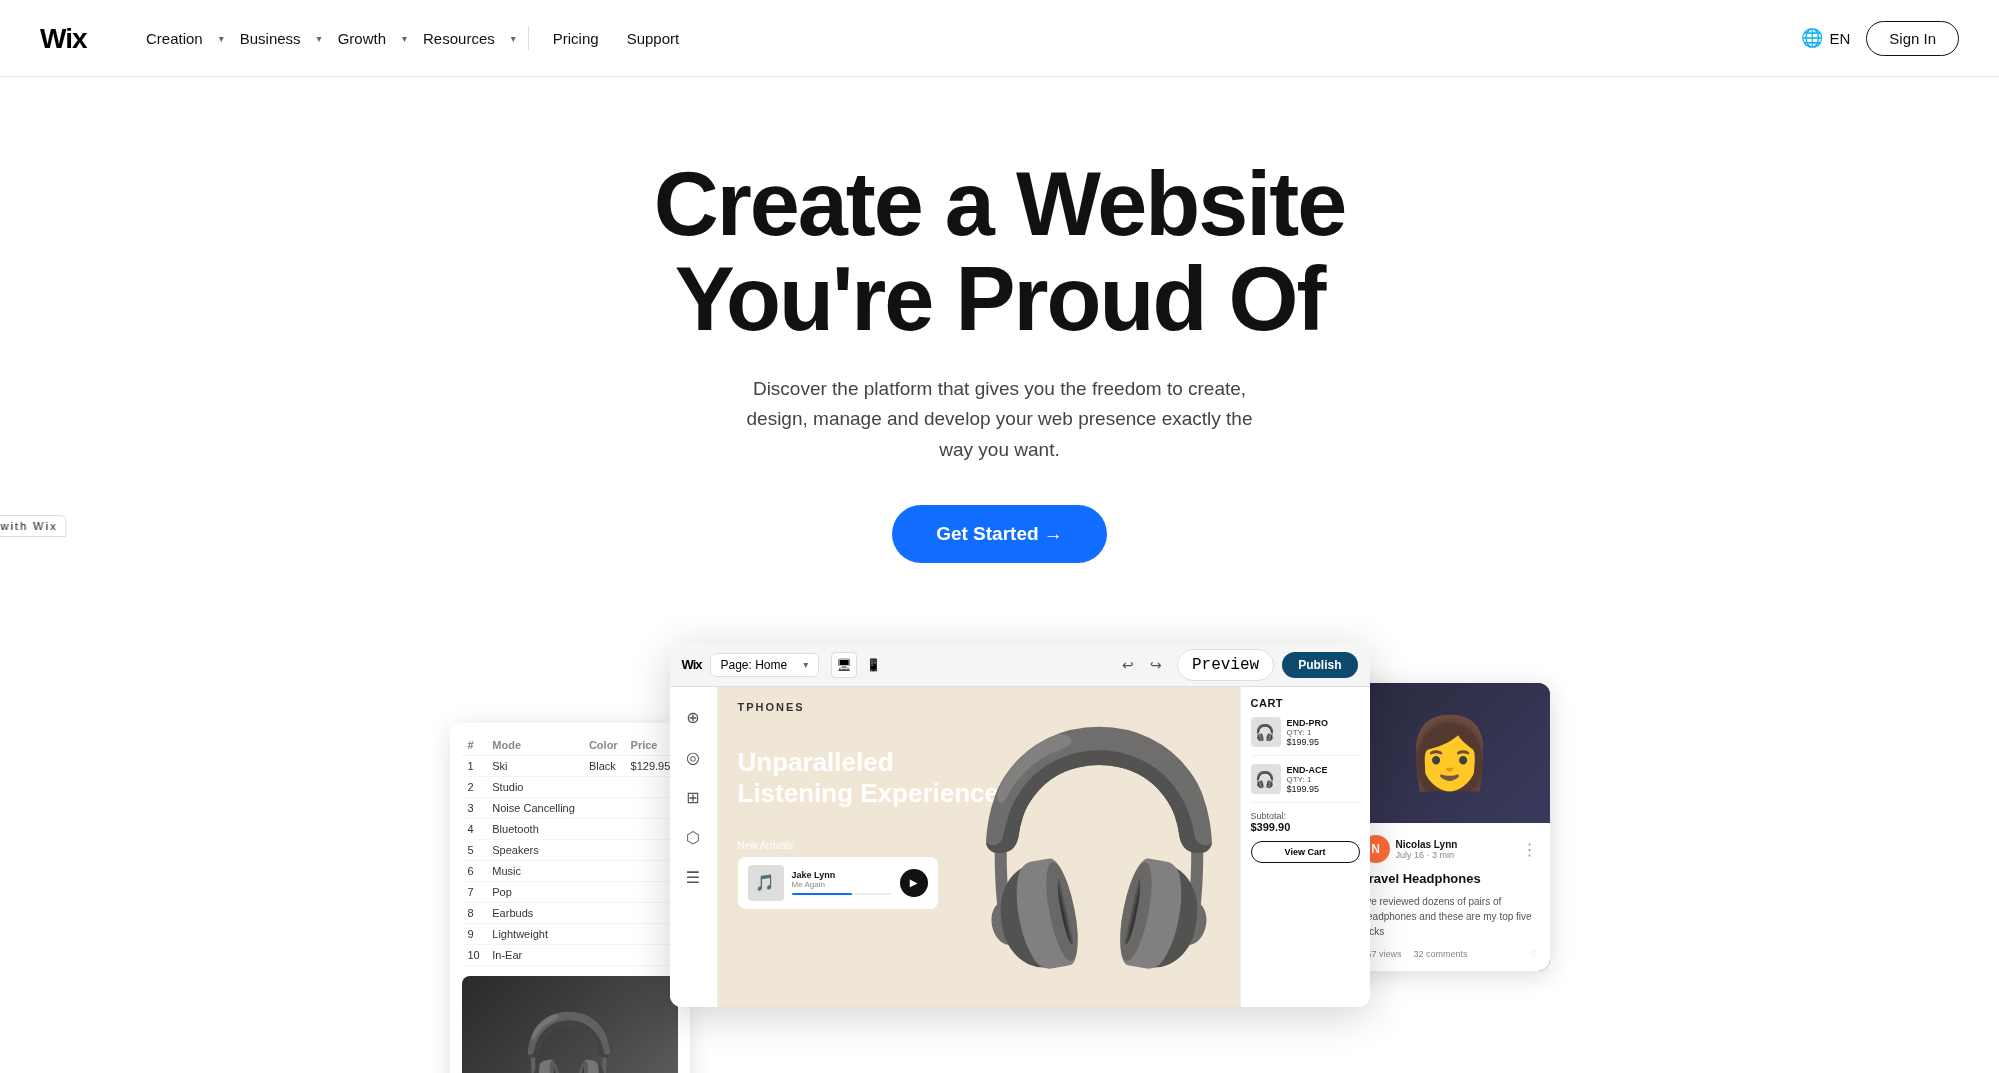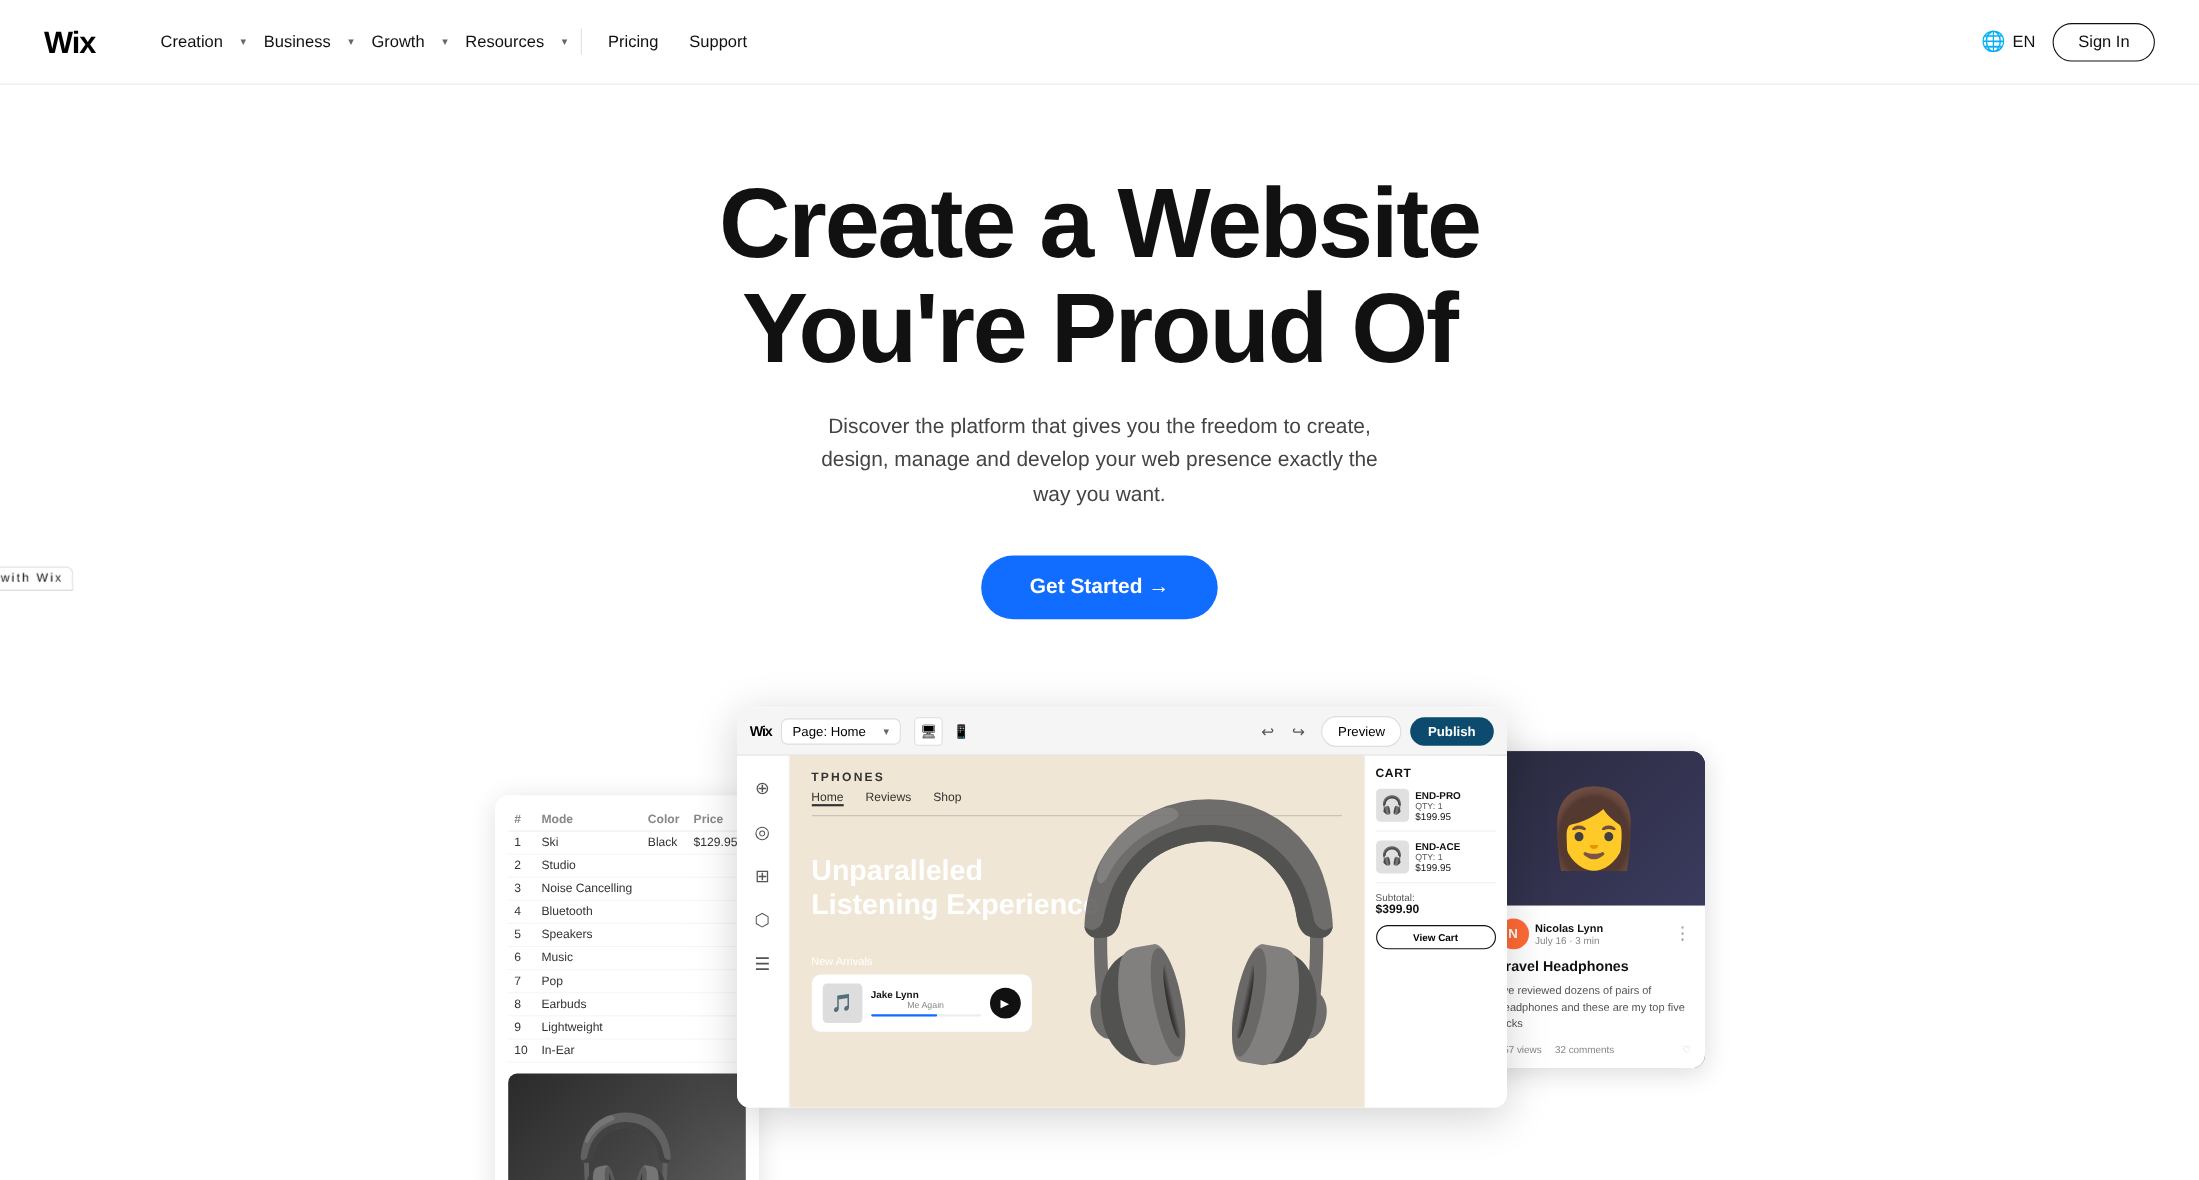--- a/index.html
+++ b/index.html
@@ -91,21 +91,21 @@
     .device-icon {
       width: 26px; height: 26px; border-radius: 4px; display: flex; align-items: center;
       justify-content: center; font-size: 12px; cursor: pointer;
     }
     .device-icon.active { background: #fff; border: 1px solid #ddd; }
     .editor-actions { margin-left: auto; display: flex; align-items: center; gap: 8px; }
     .undo-redo { display: flex; gap: 2px; }
     .undo-btn { width: 26px; height: 26px; display: flex; align-items: center; justify-content: center; font-size: 14px; cursor: pointer; color: #555; }
     .preview-btn {
       padding: 6px 14px; border: 1px solid #ddd; border-radius: 20px;
-      font-size: 12px; background: #fff; cursor: pointer;
+      font-size: 16px; background: #fff; cursor: pointer; font-family: Liberation Mono, monospace;
     }
     .publish-btn {
       padding: 6px 16px; background: #0c4a6e; color: #fff; border: none;
       border-radius: 20px; font-size: 12px; font-weight: 600; cursor: pointer;
     }
 
     
     .editor-content { display: flex; background: #f0e6d6; position: relative; }
     .editor-sidebar {
       width: 48px; background: #fff; display: flex; flex-direction: column;
@@ -125,21 +125,21 @@
     .site-hero-text { padding: 20px 20px 0; }
     .site-hero-text h2 { font-size: 26px; font-weight: 800; color: #fff; line-height: 1.2; }
     .site-new-arrivals { padding: 0 20px; margin-top: 30px; font-size: 10px; color: #fff; font-weight: 500; }
     .music-player {
       margin: 6px 20px; background: #fff; border-radius: 8px; padding: 8px 10px;
       display: flex; align-items: center; gap: 8px; width: 200px;
     }
     .player-thumb { width: 36px; height: 36px; background: #ddd; border-radius: 4px; overflow:hidden; display: flex; align-items: center; justify-content: center; }
     .player-info { flex: 1; }
     .player-name { font-size: 9px; font-weight: 700; color: #111; }
-    .player-artist { font-size: 8px; color: #888; text-align: center; }
+    .player-artist { font-size: 8px; color: #888; }
     .player-progress { height: 2px; background: #eee; border-radius: 2px; margin-top: 4px; }
     .player-fill { width: 60%; height: 100%; background: #116dff; border-radius: 2px; }
 
     .big-headphone {
       position: absolute; right: -20px; top: 0; width: 320px; height: 320px;
       display: flex; align-items: center; justify-content: center;
       font-size: 220px; line-height: 1; opacity: 0.9;
     }
 
     
@@ -355,25 +355,20 @@
         <div class="sidebar-tool">⊕</div>
         <div class="sidebar-tool">◎</div>
         <div class="sidebar-tool">⊞</div>
         <div class="sidebar-tool">⬡</div>
         <div class="sidebar-tool">☰</div>
       </div>
 
       <div class="editor-main">
         <div class="site-header">
           <div class="site-brand">TPHONES</div>
-          <div class="site-nav">
-            <span class="site-nav-item active">Home</span>
-            <span class="site-nav-item">Reviews</span>
-            <span class="site-nav-item">Shop</span>
-          </div>
         </div>
         <div class="site-hero-text">
           <h2>
             <span>Unparalleled</span><br>
             <span>Listening Experience</span>
           </h2>
         </div>
         <div class="site-new-arrivals">New Arrivals</div>
         <div class="music-player">
           <div class="player-thumb">🎵</div>

